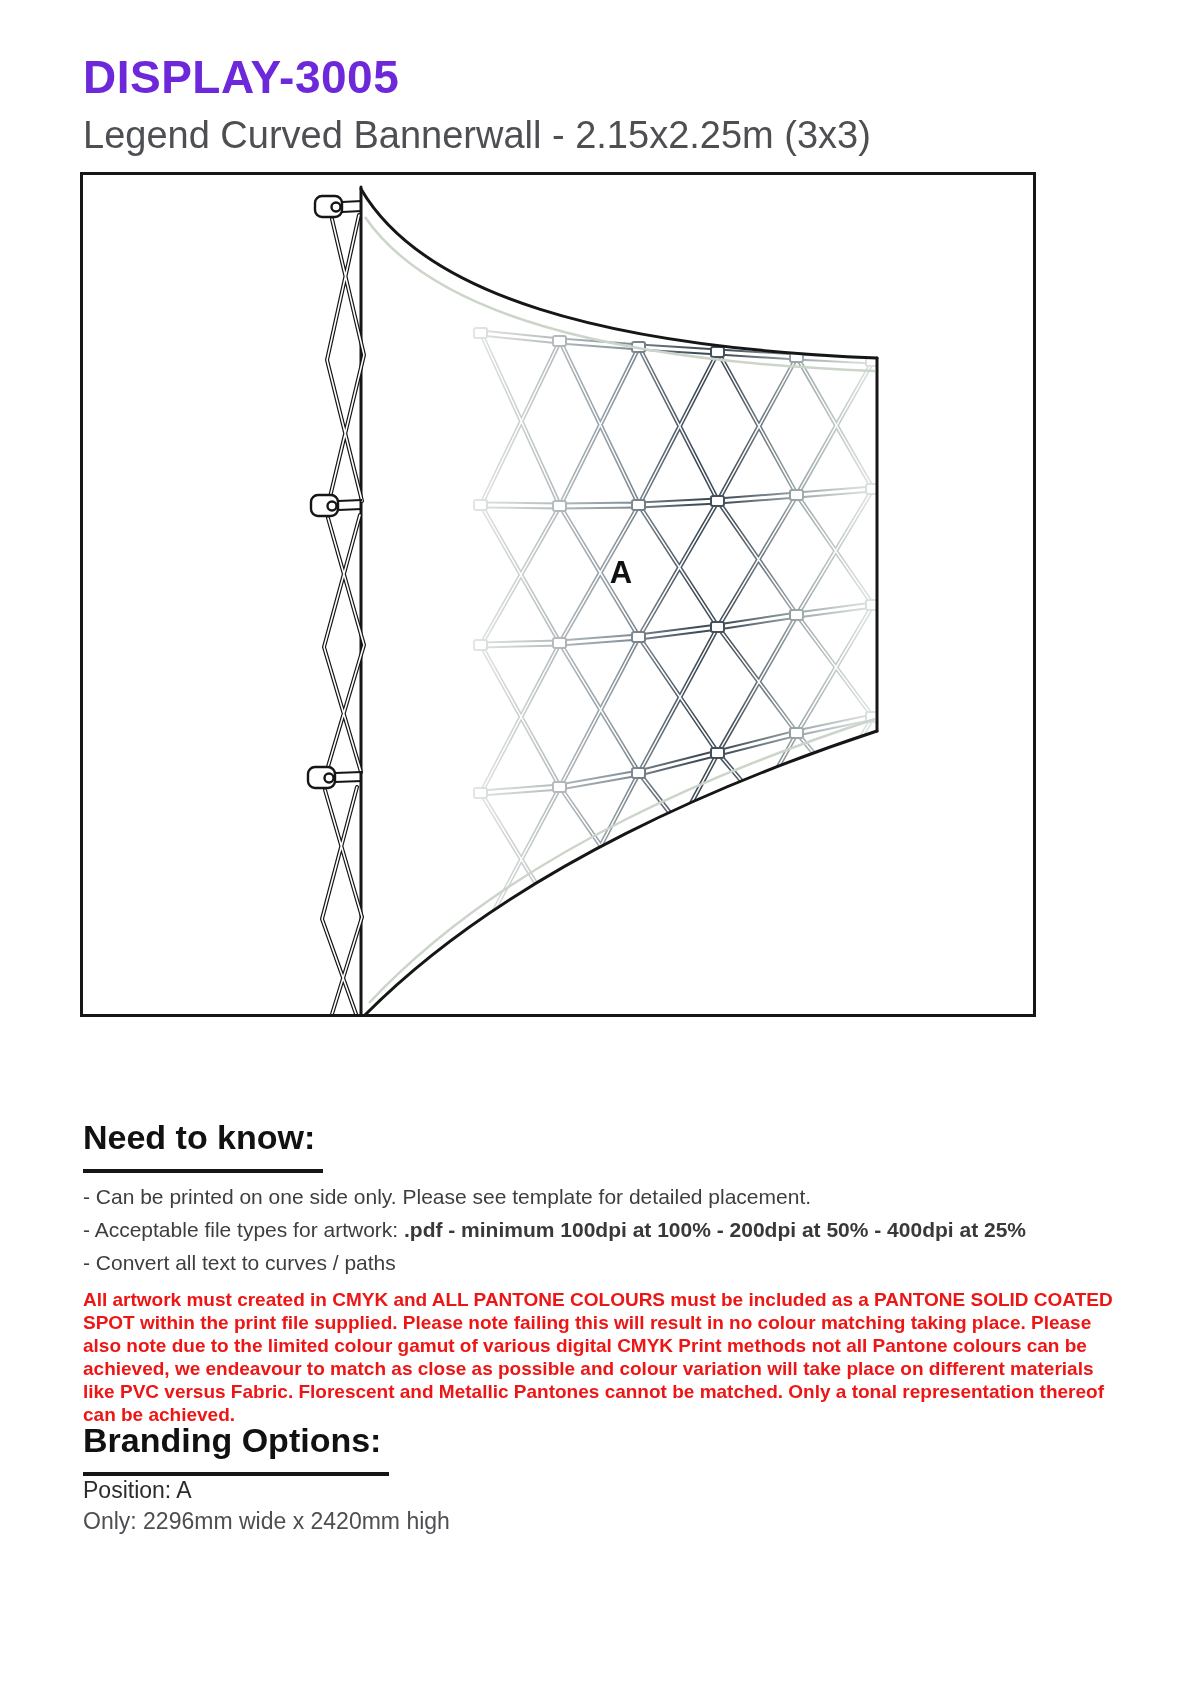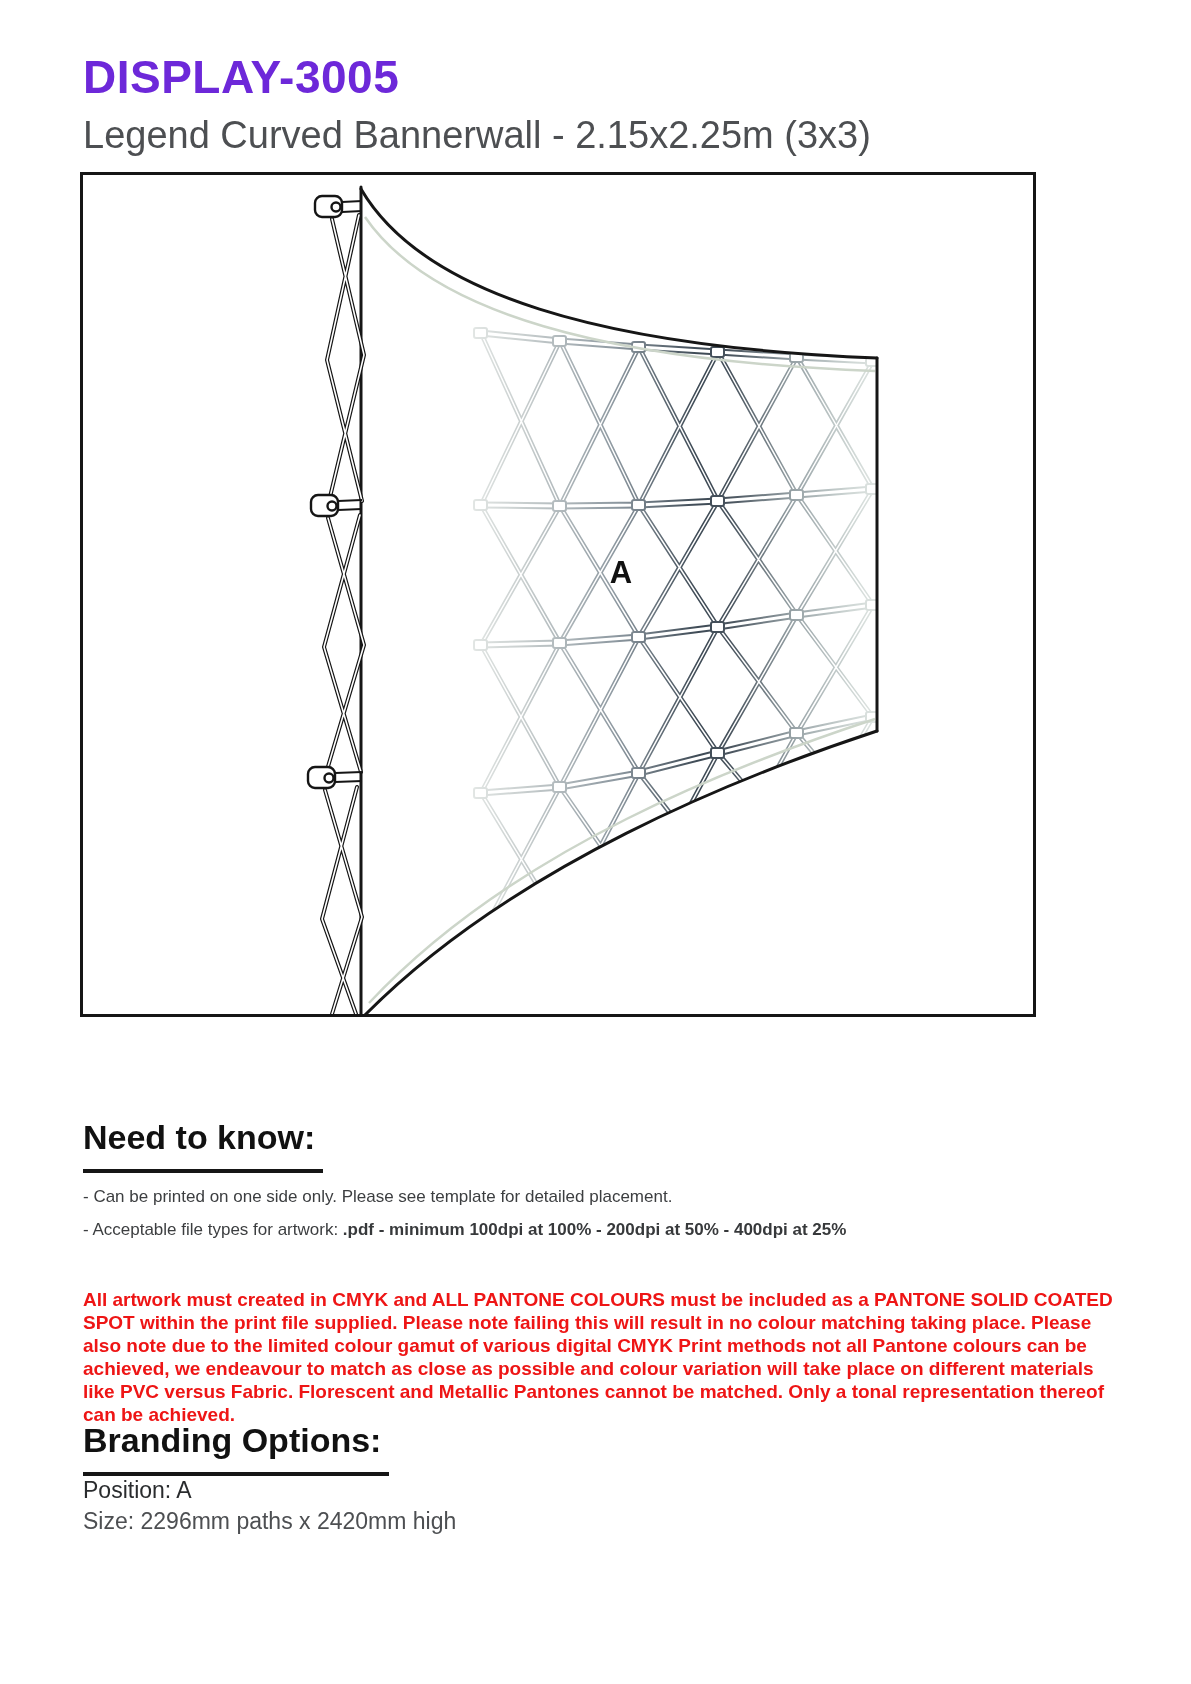--- a/index.html
+++ b/index.html
@@ -32,21 +32,21 @@
     position: absolute; left: 83px;
     font-size: 34px; font-weight: bold; color: #111;
     display: inline-block;
     border-bottom: 4px solid #161616;
     padding-bottom: 12px; padding-right: 8px;
   }
   .need-heading { top: 1118px; }
   .branding-heading { top: 1421px; }
   .bullets {
     position: absolute; left: 83px; top: 1180px; width: 1040px;
-    font-size: 17px; color: #3c3e40; line-height: 33px;
+    font-size: 21px; color: #3c3e40; line-height: 33px;
   }
   .bullets .bold-seg { font-weight: bold; color: #37393b; }
   .warning-text {
     position: absolute; left: 83px; top: 1288px; width: 1038px;
     font-size: 19px; font-weight: bold; color: #ee1515;
     line-height: 23px;
   }
   .position-label {
     position: absolute; left: 83px; top: 1477px;
     font-size: 23px; font-weight: normal; color: #2a2c2e;
@@ -183,19 +183,20 @@
 
     <text x="538" y="408" font-family="Liberation Sans, DejaVu Sans, sans-serif" font-size="31" font-weight="bold" fill="#111111" text-anchor="middle">A</text>
   </svg>
 </div>
 
 <div class="section-heading need-heading">Need to know:</div>
 
 <div class="bullets">
   <div><span>- Can be printed on one side only. Please see template for detailed placement.</span></div>
   <div><span>- Acceptable file types for artwork: </span><span class="bold-seg">.pdf - minimum 100dpi at 100% - 200dpi at 50% - 400dpi at 25%</span></div>
+  <div><span>- Convert all text to curves / paths</span></div>
 </div>
 
 <div class="warning-text">All artwork must created in CMYK and ALL PANTONE COLOURS must be included as a PANTONE SOLID COATED SPOT within the print file supplied. Please note failing this will result in no colour matching taking place. Please also note due to the limited colour gamut of various digital CMYK Print methods not all Pantone colours can be achieved, we endeavour to match as close as possible and colour variation will take place on different materials like PVC versus Fabric. Florescent and Metallic Pantones cannot be matched. Only a tonal representation thereof can be achieved.</div>
 
 <div class="section-heading branding-heading">Branding Options:</div>
 <div class="position-label">Position: A</div>
-<div class="size-label">Size: 2296mm paths x 2420mm high</div>
+<div class="size-label">Only: 2296mm wide x 2420mm high</div>
 
 </body></html>

